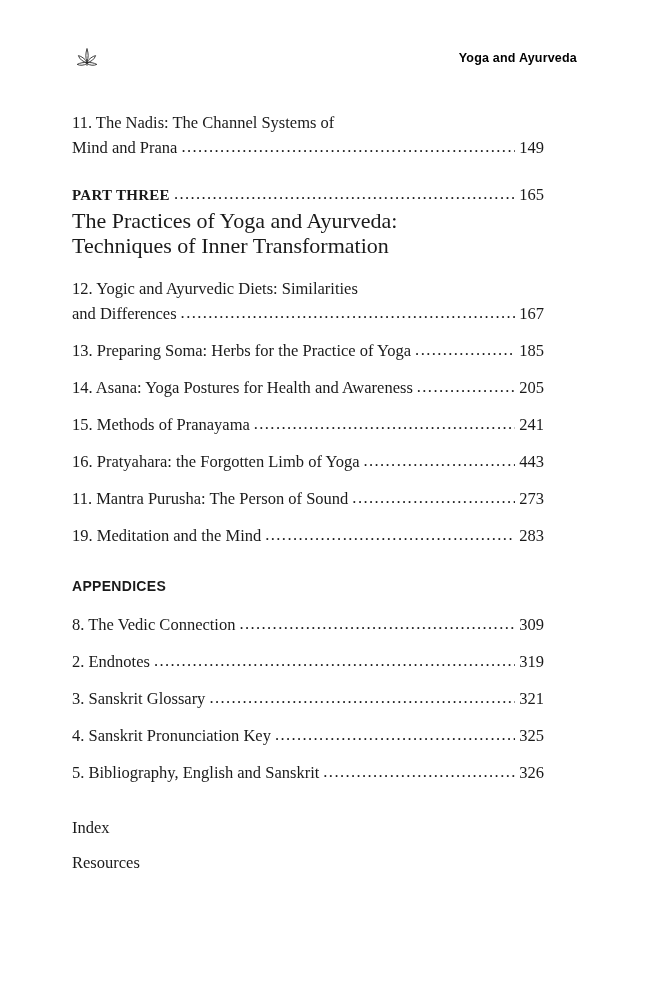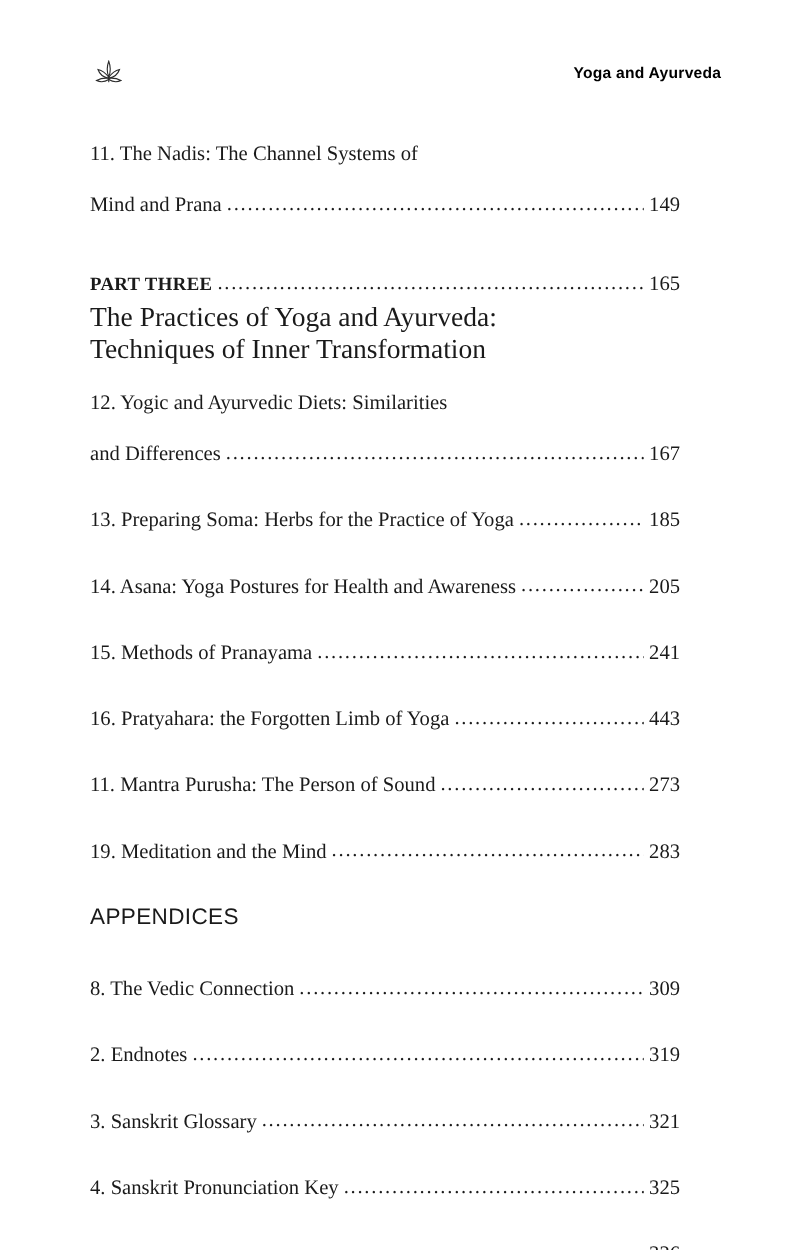--- a/index.html
+++ b/index.html
@@ -79,21 +79,20 @@
     font-size: 16.5px;
     letter-spacing: 1.4px;
     position: relative;
     top: -1px;
   }
   .page-num {
     flex: 0 0 auto;
     text-align: right;
     min-width: 26px;
     white-space: nowrap;
-    margin-top: 16px;
   }
   .entry-cont {
     white-space: nowrap;
   }
   .gap-18 { height: 18px; }
   .gap-12 { height: 12px; }
   .gap-10 { height: 10px; }
   .gap-22 { height: 22px; }
   .gap-30 { height: 30px; }
   .part-label {
@@ -102,22 +101,22 @@
     font-size: 15px;
     letter-spacing: 0.3px;
     text-align: right;
   }
   .part-sub {
     font-size: 22px;
     line-height: 25px;
   }
   .appendices-head {
     font-family: "Liberation Sans", sans-serif;
-    font-weight: 400;
-    font-size: 18px;
+    font-weight: 700;
+    font-size: 14px;
     letter-spacing: 0.3px;
   }
   .plain-entry {
     font-size: 16.5px;
     line-height: 25px;
   }
 </style>
 </head>
 <body>
 
@@ -278,20 +277,21 @@
         <span class="entry-title">4. Sanskrit Pronunciation Key</span>
         <span class="leaders">................................................................................................................</span>
         <span class="page-num">325</span>
       </div>
     </div>
 
     <div class="gap-12"></div>
 
     <div class="entry">
       <div class="entry-row">
+        <span class="entry-title">5. Bibliography, English and Sanskrit</span>
         <span class="leaders">................................................................................................................</span>
         <span class="page-num">326</span>
       </div>
     </div>
 
     <div class="gap-30"></div>
 
     <div class="plain-entry">Index</div>
 
     <div class="gap-10"></div>

